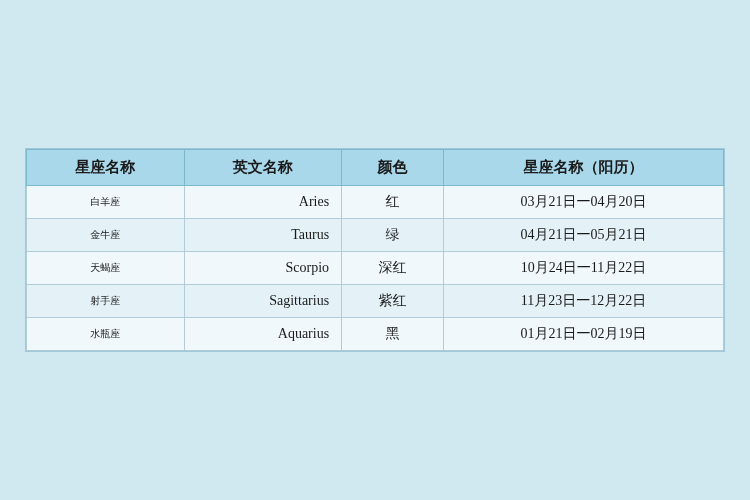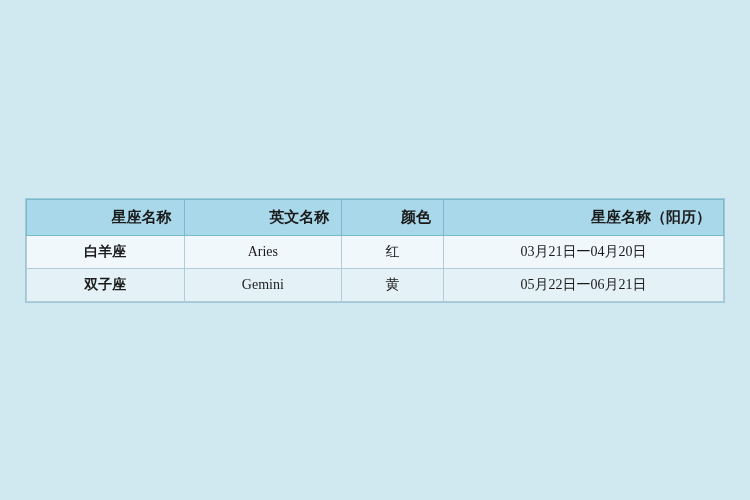--- a/index.html
+++ b/index.html
@@ -29,21 +29,21 @@
       border-collapse: collapse;
     }
 
     thead tr {
       background-color: #a8d8ea;
     }
 
     thead th {
       border: 1px solid #7ab8cc;
       padding: 8px 12px;
-      text-align: right;
+      text-align: center;
       font-size: 15px;
       font-weight: bold;
       color: #1a1a1a;
     }
 
     tbody tr {
       background-color: #f0f8fc;
     }
 
     tbody tr:nth-child(even) {
@@ -52,26 +52,26 @@
 
     tbody td {
       border: 1px solid #b0ccd8;
       padding: 7px 12px;
       text-align: center;
       font-size: 14px;
       color: #1a1a1a;
     }
 
     tbody td:first-child {
-      font-size: 14px;
-      font-weight: bold;
+      font-size: 10px;
     }
 
     tbody td:nth-child(2) {
       font-style: normal;
+      text-align: right;
     }
   </style>
 </head>
 <body>
 
 <div class="table-container">
   <table>
     <thead>
       <tr>
         <th>星座名称</th>
@@ -81,20 +81,38 @@
       </tr>
     </thead>
     <tbody id="table-body">
     <tr>
           <td>白羊座</td>
           <td>Aries</td>
           <td>红</td>
           <td>03月21日一04月20日</td>
         </tr>
         <tr>
-          <td>双子座</td>
-          <td>Gemini</td>
-          <td>黄</td>
-          <td>05月22日一06月21日</td>
+          <td>金牛座</td>
+          <td>Taurus</td>
+          <td>绿</td>
+          <td>04月21日一05月21日</td>
+        </tr>
+        <tr>
+          <td>天蝎座</td>
+          <td>Scorpio</td>
+          <td>深红</td>
+          <td>10月24日一11月22日</td>
+        </tr>
+        <tr>
+          <td>射手座</td>
+          <td>Sagittarius</td>
+          <td>紫红</td>
+          <td>11月23日一12月22日</td>
+        </tr>
+        <tr>
+          <td>水瓶座</td>
+          <td>Aquarius</td>
+          <td>黑</td>
+          <td>01月21日一02月19日</td>
         </tr>
       </tbody>
   </table>
 </div>
 
 </body></html>

